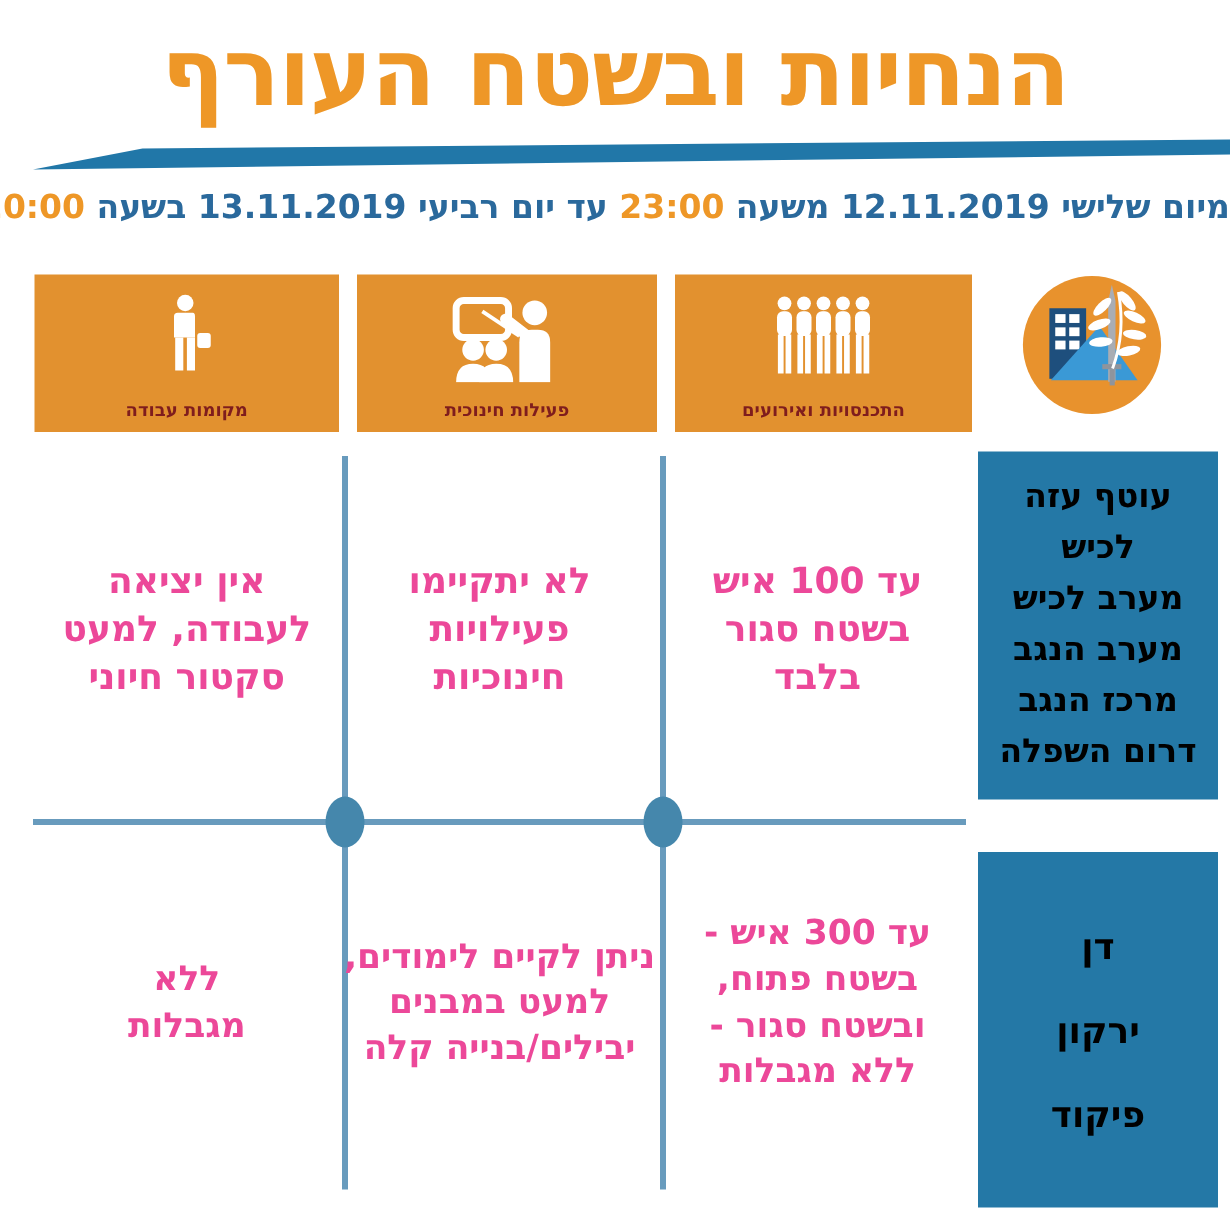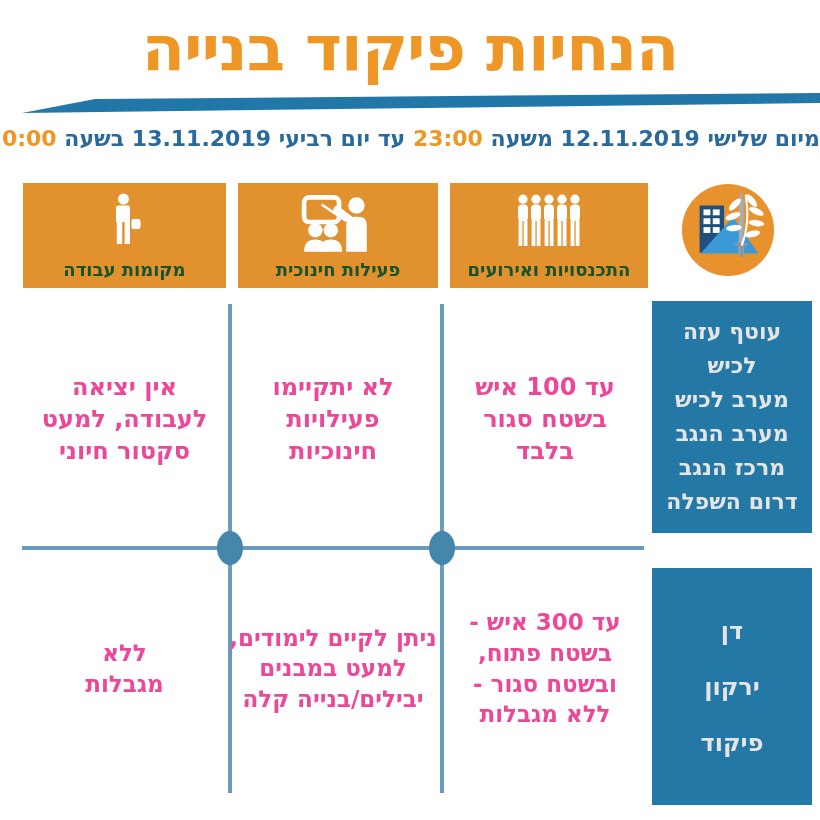--- a/index.html
+++ b/index.html
@@ -21,21 +21,21 @@
   }
   .subtitle .time{color:#ee9727;}
   
   .col-header{
     position:absolute;top:183px;height:105px;background:#e2912f;
     display:flex;flex-direction:column;align-items:center;justify-content:flex-end;
     padding-bottom:9px;box-sizing:border-box;
   }
   .col-header .icon{flex:1;display:flex;align-items:center;justify-content:center;}
   .col-header .label{
-    color:#14532d;font-weight:bold;font-size:18px;direction:rtl;white-space:nowrap;line-height:1;
+    color:#7f1d1d;font-weight:bold;font-size:12px;direction:rtl;white-space:nowrap;line-height:1;
   }
   .hdr-right{left:450px;width:198px;}
   .hdr-mid{left:238px;width:200px;}
   .hdr-left{left:23px;width:203px;}
   
   .vline{position:absolute;top:304px;height:489px;width:4px;background:#689bbd;}
   .vline-1{left:228px;}
   .vline-2{left:440px;}
   .hline{position:absolute;top:546px;left:22px;width:622px;height:4px;background:#689bbd;}
   .dot{position:absolute;width:26px;height:34px;border-radius:50%;background:#4587ac;top:531px;}
@@ -50,31 +50,31 @@
   .row1{top:310px;height:220px;font-size:24px;}
   .row2{top:556px;height:225px;font-size:23px;}
   .c-right{left:445px;width:200px;}
   .c-mid{left:227px;width:212px;}
   .c-left{left:23px;width:203px;}
   
   .logo{position:absolute;left:679px;top:181px;}
   .region-box{
     position:absolute;left:652px;width:160px;background:#2478a6;
     display:flex;flex-direction:column;align-items:center;justify-content:center;
-    color:#e5e5e5;font-weight:bold;text-align:center;direction:rtl;
+    color:#000000;font-weight:bold;text-align:center;direction:rtl;
   }
   .region-box-1{top:301px;height:232px;font-size:22px;line-height:34px;}
   .region-box-2{top:568px;height:237px;font-size:24px;line-height:56px;}
 </style>
 </head>
 <body>
 
 <div class="page">
 
-  <div class="title">הנחיות פיקוד בנייה</div>
+  <div class="title">הנחיות ובשטח העורף</div>
 
   <svg class="swoosh" width="820" height="125" viewBox="0 0 820 125">
     <polygon points="22,113 95,99 820,93 820,103" fill="#2177a8"></polygon>
   </svg>
 
   <div class="subtitle">
     <span>מיום שלישי 12.11.2019 משעה </span><span class="time">23:00</span><span> עד יום רביעי 13.11.2019 בשעה </span><span class="time">20:00</span>
   </div>
 
   <div class="col-header hdr-right">

